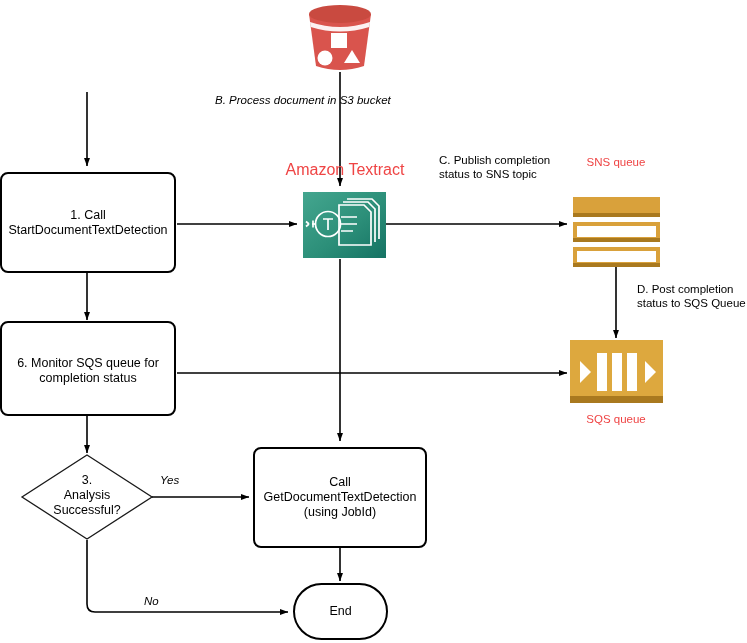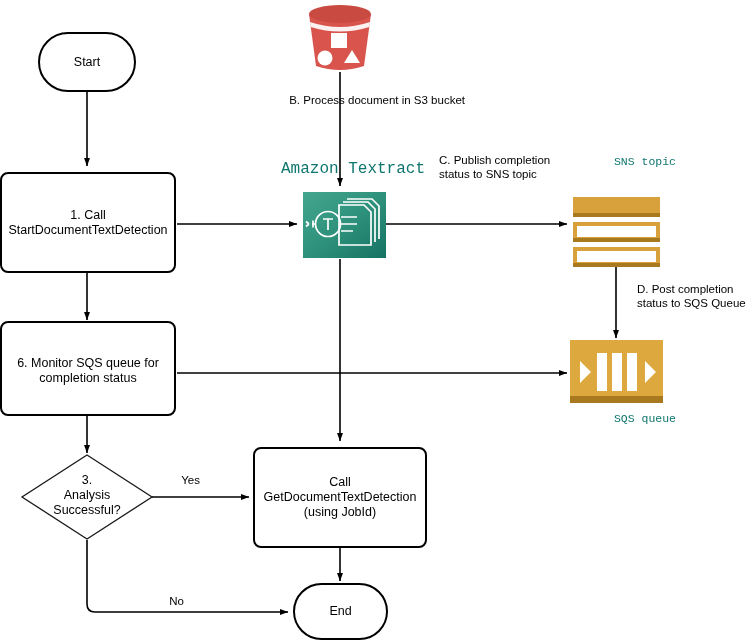--- a/index.html
+++ b/index.html
@@ -49,30 +49,29 @@
     white-space: pre-line;
     padding: 0 5px;
   }
   .edge-label {
     position: absolute;
     font-size: 11.5px;
     line-height: 14px;
     color: #000000;
     white-space: pre-line;
   }
-  .edge-label.center { text-align: right; }
+  .edge-label.center { text-align: left; font-style: italic; }
   .edge-label.left { text-align: left; margin-left: 15px; }
   .service-label {
     position: absolute;
     font-size: 11.5px;
     line-height: 14px;
-    text-align: right;
-    color: #0f766e;
-    white-space: pre-line;
-    font-family: Liberation Mono, monospace;
+    text-align: center;
+    color: #ef4444;
+    white-space: pre-line;
   }
   .service-label.big {
     font-size: 16px;
     line-height: 19px;
   }
   .diamond-text {
     position: absolute;
     text-align: center;
     font-size: 12.5px;
     line-height: 15px;
@@ -162,23 +161,20 @@
       <rect x="570" y="340" width="93" height="63" fill="#DDA83E"></rect>
       <rect x="570" y="396" width="93" height="7" fill="#A9791F"></rect>
       <path d="M580,361 L591,372 L580,383 Z" fill="#ffffff"></path>
       <rect x="597" y="353" width="10" height="38" fill="#ffffff"></rect>
       <rect x="612" y="353" width="10" height="38" fill="#ffffff"></rect>
       <rect x="627" y="353" width="10" height="38" fill="#ffffff"></rect>
       <path d="M645,361 L656,372 L645,383 Z" fill="#ffffff"></path>
     </g>
   </svg>
 
-  <div class="node stadium" style="left:38px; top:32px; width:98px; height:60px;">
-    <span class="node-text">Start</span>
-  </div>
 
   <div class="node rounded" style="left:0px; top:172px; width:176px; height:101px;">
     <span class="node-text">1. Call
 StartDocumentTextDetection</span>
   </div>
 
   <div class="node rounded" style="left:0px; top:321px; width:176px; height:95px; align-items:flex-start; padding-top:33px;">
     <span class="node-text">6. Monitor SQS queue for
 completion status</span>
   </div>
@@ -205,17 +201,17 @@
 
   <div class="edge-label left" style="left:622px; top:282px; width:130px;">D. Post completion
 status to SQS Queue</div>
 
   <div class="edge-label center" style="left:160px; top:473px; width:40px;">Yes</div>
 
   <div class="edge-label center" style="left:144px; top:594px; width:40px;">No</div>
 
   <div class="service-label big" style="left:265px; top:160px; width:160px;">Amazon Textract</div>
 
-  <div class="service-label" style="left:556px; top:155px; width:120px;">SNS topic</div>
+  <div class="service-label" style="left:556px; top:155px; width:120px;">SNS queue</div>
 
   <div class="service-label" style="left:556px; top:412px; width:120px;">SQS queue</div>
 
 </div>
 
 </body></html>

